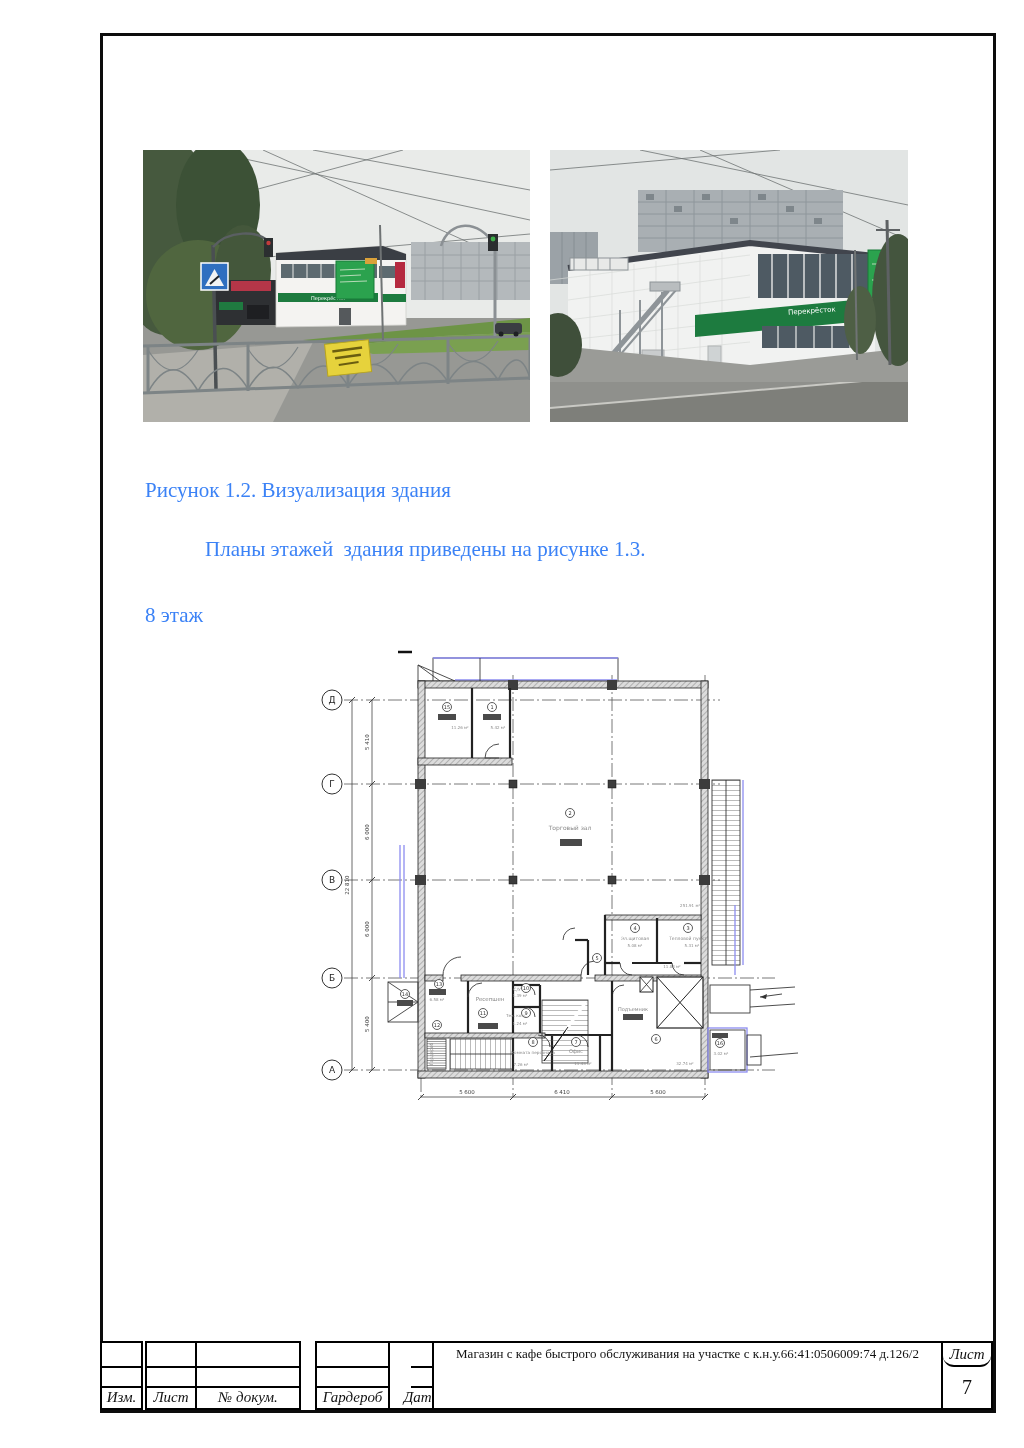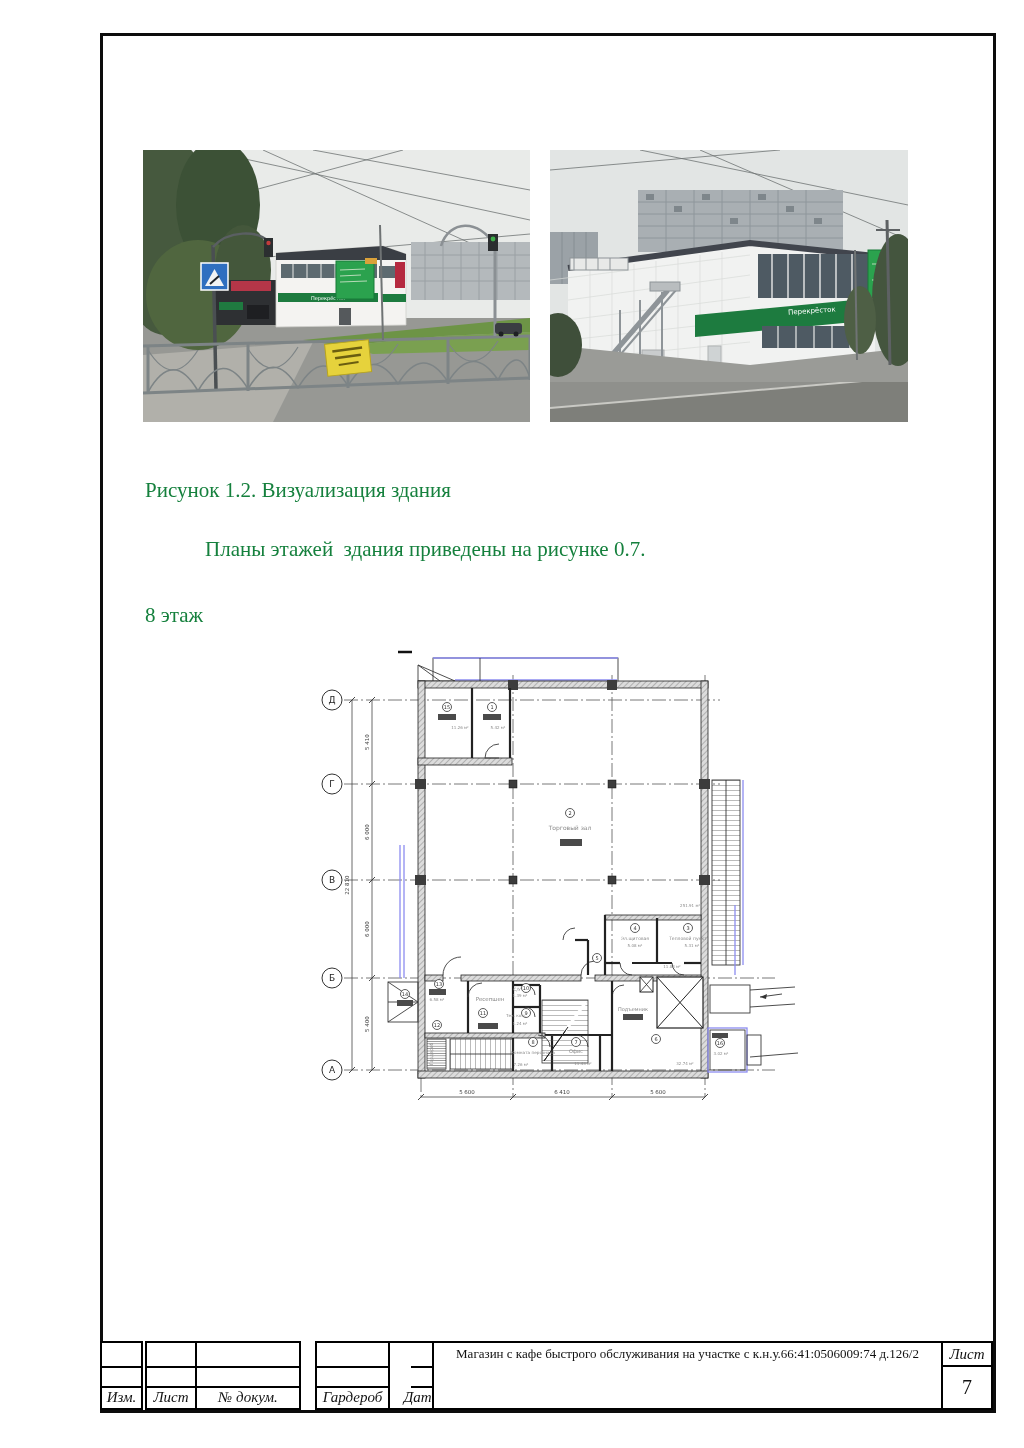--- a/index.html
+++ b/index.html
@@ -1,24 +1,24 @@
 <!DOCTYPE html>
 <html><head>
 <meta charset="utf-8">
 <style>
   html,body{margin:0;padding:0;background:#fff;}
   body{width:1024px;height:1448px;position:relative;font-family:"Liberation Serif",serif;color:#111;}
   .abs{position:absolute;}
   
   #frame{left:100px;top:33px;width:890px;height:1374px;border:3px solid #0c0c0c;}
   
-  .doc-text{font-size:21px;line-height:1.25;color:#15803d;white-space:pre;}
+  .doc-text{font-size:21px;line-height:1.25;color:#3b82f6;white-space:pre;}
   
   .tb-cell{box-sizing:border-box;border:2px solid #000;background:#fff;}
-  .tb-label{font-style:italic;font-size:15px;display:flex;align-items:center;justify-content:center;}
+  .tb-label{font-style:italic;font-size:15px;display:flex;align-items:center;justify-content:center;border-radius:11px;}
   .tb-row{box-sizing:border-box;border-bottom:2px solid #000;}
   #tb-title{font-size:13px;padding-top:3px;text-align:center;}
   #tb-sheetnum{font-size:20px;display:flex;align-items:center;justify-content:center;}
   svg text{font-family:"DejaVu Sans",sans-serif;}
   .pname{fill:#8a8a8a;}
   .parea{fill:#8a8a8a;}
   .pnum{fill:#333;}
   .ax{stroke:#555;stroke-width:0.8;stroke-dasharray:14 3 2 3;fill:none;}
   .thin{stroke:#3a3a3a;stroke-width:0.9;fill:none;}
   .dim{stroke:#444;stroke-width:0.8;fill:none;}
@@ -277,21 +277,21 @@
     <ellipse cx="310" cy="170" rx="16" ry="34" fill="#4e5f45"></ellipse>
     <line x1="337" y1="70" x2="340" y2="215" stroke="#5d6163" stroke-width="3"></line>
     <line x1="326" y1="80" x2="350" y2="80" stroke="#5d6163" stroke-width="2"></line>
     <line x1="305" y1="100" x2="307" y2="210" stroke="#6f7374" stroke-width="2"></line>
   </g>
   <ellipse cx="8" cy="195" rx="24" ry="32" fill="#3f4f3a"></ellipse>
 </svg>
 </div>
 
 <div class="abs doc-text" style="left:145px;top:477px;">Рисунок 1.2. Визуализация здания</div>
-<div class="abs doc-text" style="left:205px;top:536px;">Планы этажей  здания приведены на рисунке 0.7.</div>
+<div class="abs doc-text" style="left:205px;top:536px;">Планы этажей  здания приведены на рисунке 1.3.</div>
 <div class="abs doc-text" style="left:145px;top:602px;">8 этаж</div>
 
 <div class="abs" style="left:320px;top:645px;width:484px;height:482px;">
 <svg width="484" height="482" viewBox="0 0 484 482">
   <defs>
     <pattern id="h1" width="4" height="4" patternUnits="userSpaceOnUse" patternTransform="rotate(45)">
       <rect width="4" height="4" fill="#dcdcdc"></rect>
           <line x1="0" y1="0" x2="0" y2="4" stroke="#8b8b8b" stroke-width="1.1"></line>
     </pattern>
     <pattern id="tv" width="5" height="8" patternUnits="userSpaceOnUse">

